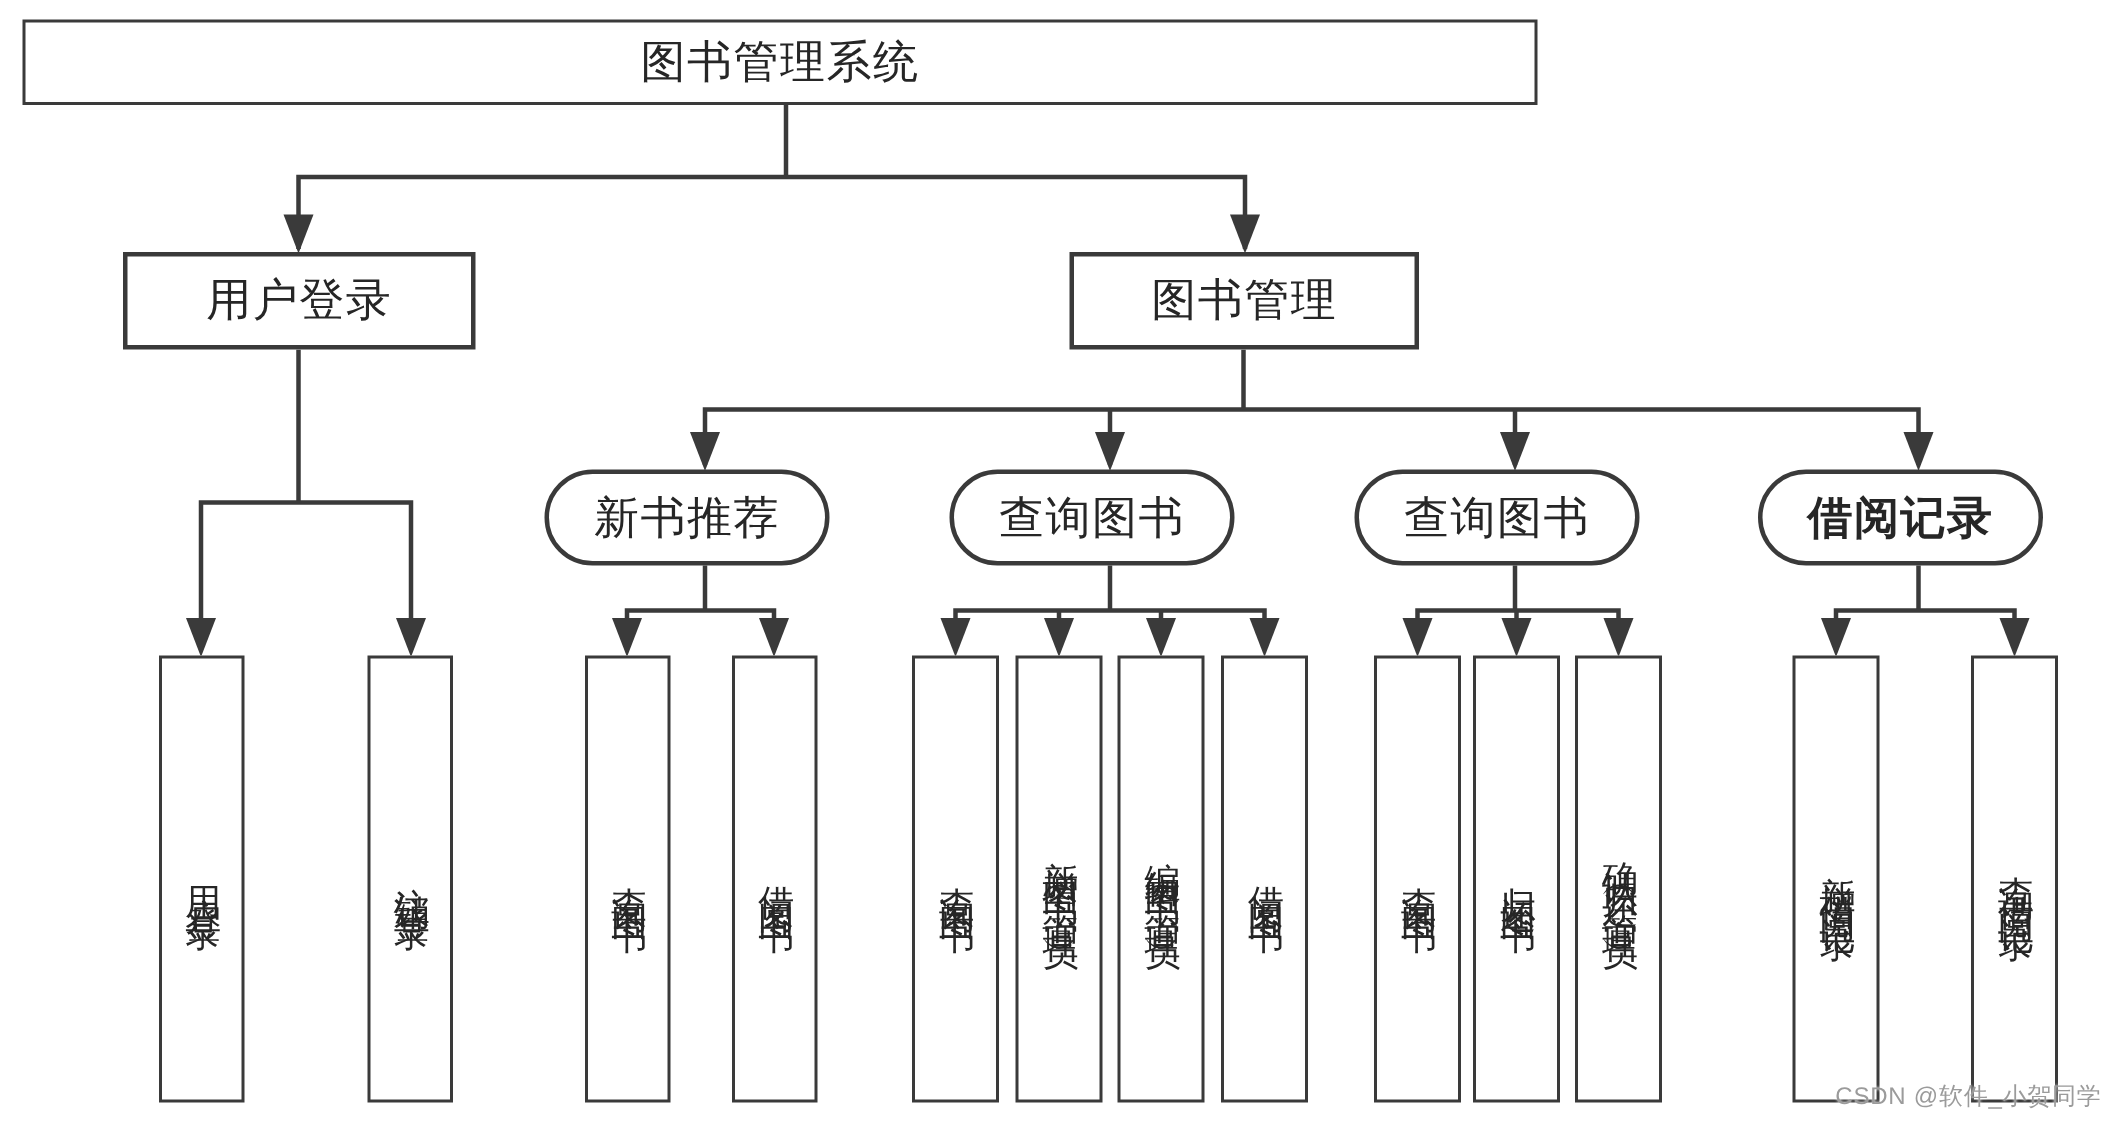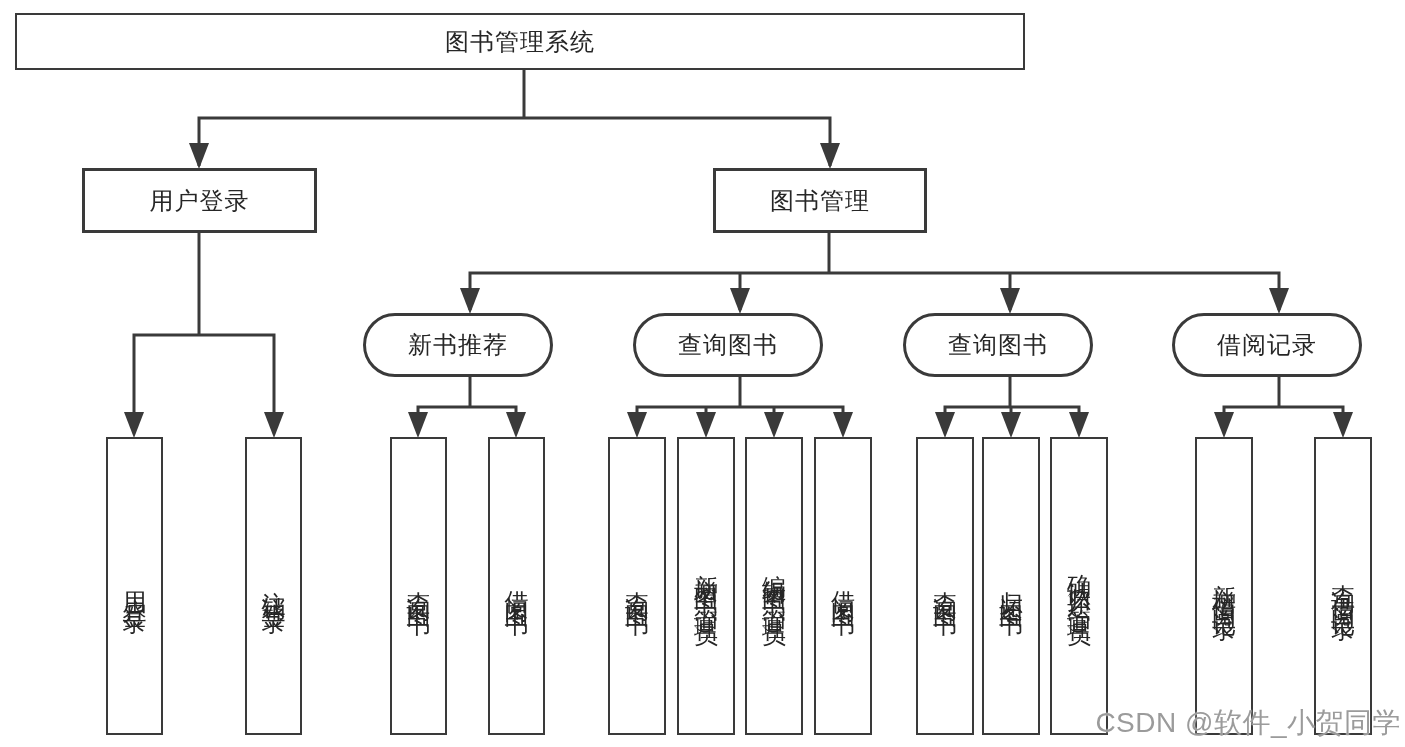--- a/index.html
+++ b/index.html
@@ -24,21 +24,21 @@
   }
   .box {
     position: absolute;
     box-sizing: border-box;
     background: #ffffff;
     border: 3px solid #3a3a3a;
     display: flex;
     align-items: center;
     justify-content: center;
     color: #262626;
-    font-size: 24px;
+    font-size: 30px;
     letter-spacing: 1px;
     white-space: nowrap;
     z-index: 2;
   }
   .box.root {
     left: 15px; top: 13px; width: 1010px; height: 57px;
     border-width: 2px;
   }
   .box.lvl2 { top: 168px; height: 65px; }
   .box.lvl3 { top: 313px; height: 64px; width: 190px; border-radius: 32px; }
@@ -52,21 +52,21 @@
   .leaf .vtext {
     writing-mode: vertical-rl;
     text-orientation: mixed;
     letter-spacing: 7px;
     line-height: 1;
   }
   #watermark {
     position: absolute;
     right: 4px;
     bottom: 5px;
-    font-size: 28px;
+    font-size: 16px;
     color: #9b9b9b;
     text-shadow: 0 0 2px #ffffff;
     letter-spacing: 0.5px;
     z-index: 3;
   }
 </style>
 </head>
 <body>
 
 <div id="canvas">
@@ -119,26 +119,26 @@
       <polygon points="1001,412 1021,412 1011,438"></polygon>
       <polygon points="1069,412 1089,412 1079,438"></polygon>
       <polygon points="1214,412 1234,412 1224,438"></polygon>
       <polygon points="1333,412 1353,412 1343,438"></polygon>
     </g>
   </svg>
 
   <div class="box root">图书管理系统</div>
 
   <div class="box lvl2" style="left:82px; width:235px;">用户登录</div>
-  <div class="box lvl2" style="left:713px; width:214px;">图书管理</div>
+  <div class="box lvl2" style="left:713px; width:233px;">图书管理</div>
 
   <div class="box lvl3" style="left:363px;">新书推荐</div>
   <div class="box lvl3" style="left:633px;">查询图书</div>
   <div class="box lvl3" style="left:903px;">查询图书</div>
-  <div class="box lvl3" style="left:1172px;">借阅记录</div>
+  <div class="box lvl3" style="left:1172px;font-weight:bold;">借阅记录</div>
 
   <div class="box leaf" style="left:106px; width:57px;">
     <span class="vtext">用户登录</span>
   </div>
   <div class="box leaf" style="left:245px; width:57px;">
     <span class="vtext">注销登录</span>
   </div>
 
   <div class="box leaf" style="left:390px; width:57px;">
     <span class="vtext">查询图书</span>

